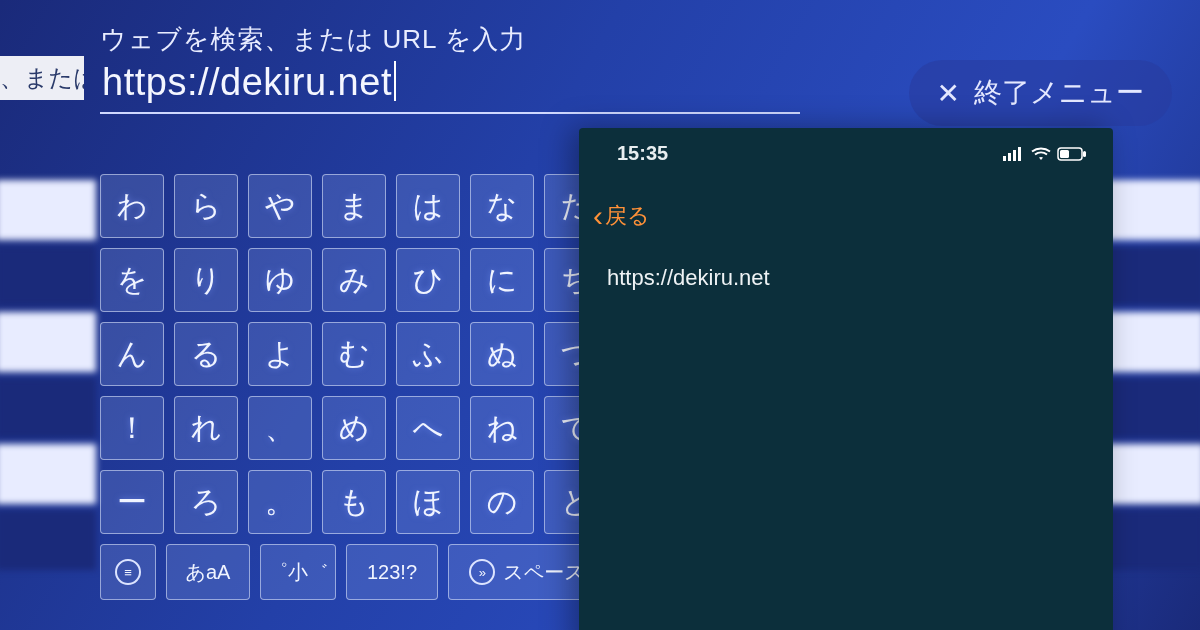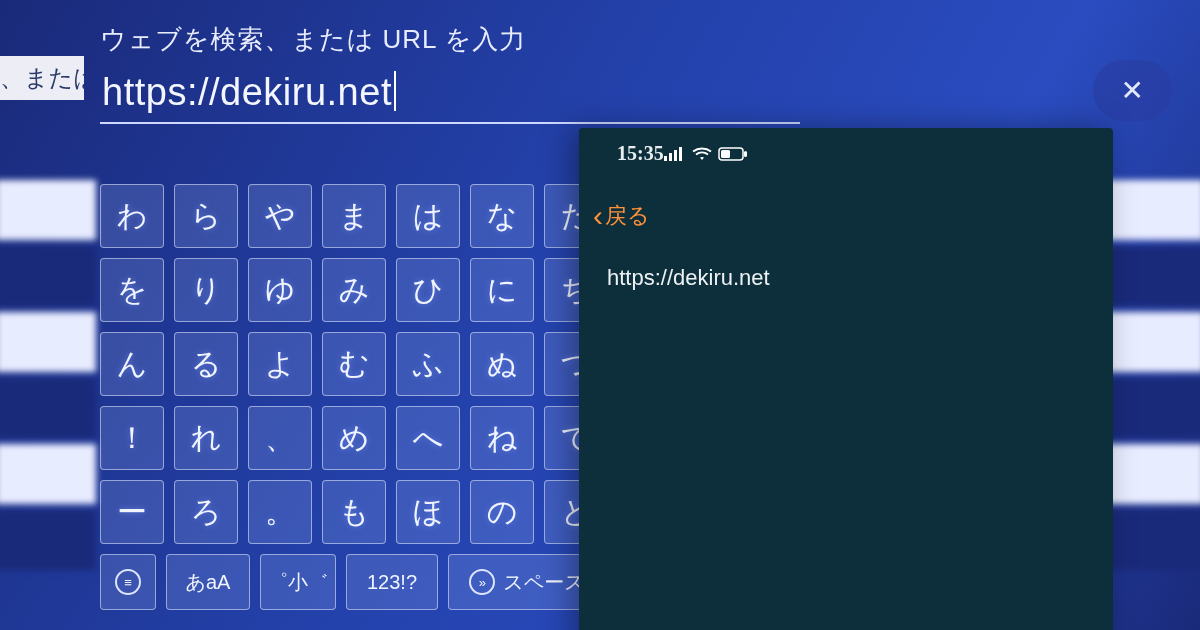--- a/index.html
+++ b/index.html
@@ -57,21 +57,21 @@
     position: absolute;
     left: 100px; top: 22px;
     width: 700px;
     color: #fff;
   }
   .tv .label {
     font-size: 26px;
     font-weight: 400;
     color: #e8ecff;
     letter-spacing: 1px;
-    margin-bottom: 10px;
+    margin-bottom: 0;
   }
   .tv .url-line {
     position: relative;
     border-bottom: 2px solid #cfd8ff;
     padding: 4px 2px 8px 2px;
     margin-bottom: 60px;
   }
   .tv .url-line .url {
     font-size: 38px;
     font-family: Arial, sans-serif;
@@ -138,26 +138,26 @@
     left: 579px; top: 128px;
     width: 534px; height: 530px;
     background: #0c2f3b;
     border-radius: 4px;
     color: #e8eef0;
     box-shadow: -8px 0 30px rgba(0,0,0,0.35);
     overflow: hidden;
   }
   .phone .status {
     display: flex;
-    justify-content: flex-start;
+    justify-content: space-between;
     align-items: center;
     padding: 14px 26px 6px 38px;
     font-size: 20px;
     font-weight: 600;
-    font-family: Liberation Serif, serif;
+    font-family: Liberation Sans, sans-serif;
   }
   .phone .status .icons { display: flex; gap: 6px; align-items: center; }
   .phone .status svg { display: block; }
 
   .phone .back {
     display: flex; align-items: center;
     gap: 2px;
     color: #ff9138;
     font-size: 22px;
     padding: 30px 18px 10px 14px;
@@ -192,20 +192,21 @@
   <div class="wht"></div>
     <div class="blk"></div>
     <div class="wht"></div>
     <div class="blk"></div>
     <div class="wht"></div>
     <div class="blk"></div>
 </div>
 
 <div class="exit-pill">
   <span class="x">✕</span>
+  <span>終了メニュー</span>
 </div>
 
 <div class="tv">
   <div class="label">ウェブを検索、または URL を入力</div>
   <div class="url-line">
     <span class="url">https://dekiru.net</span><span class="caret"></span>
   </div>
 
   <div class="kbd" id="kbd">
       <div class="key">わ</div>

